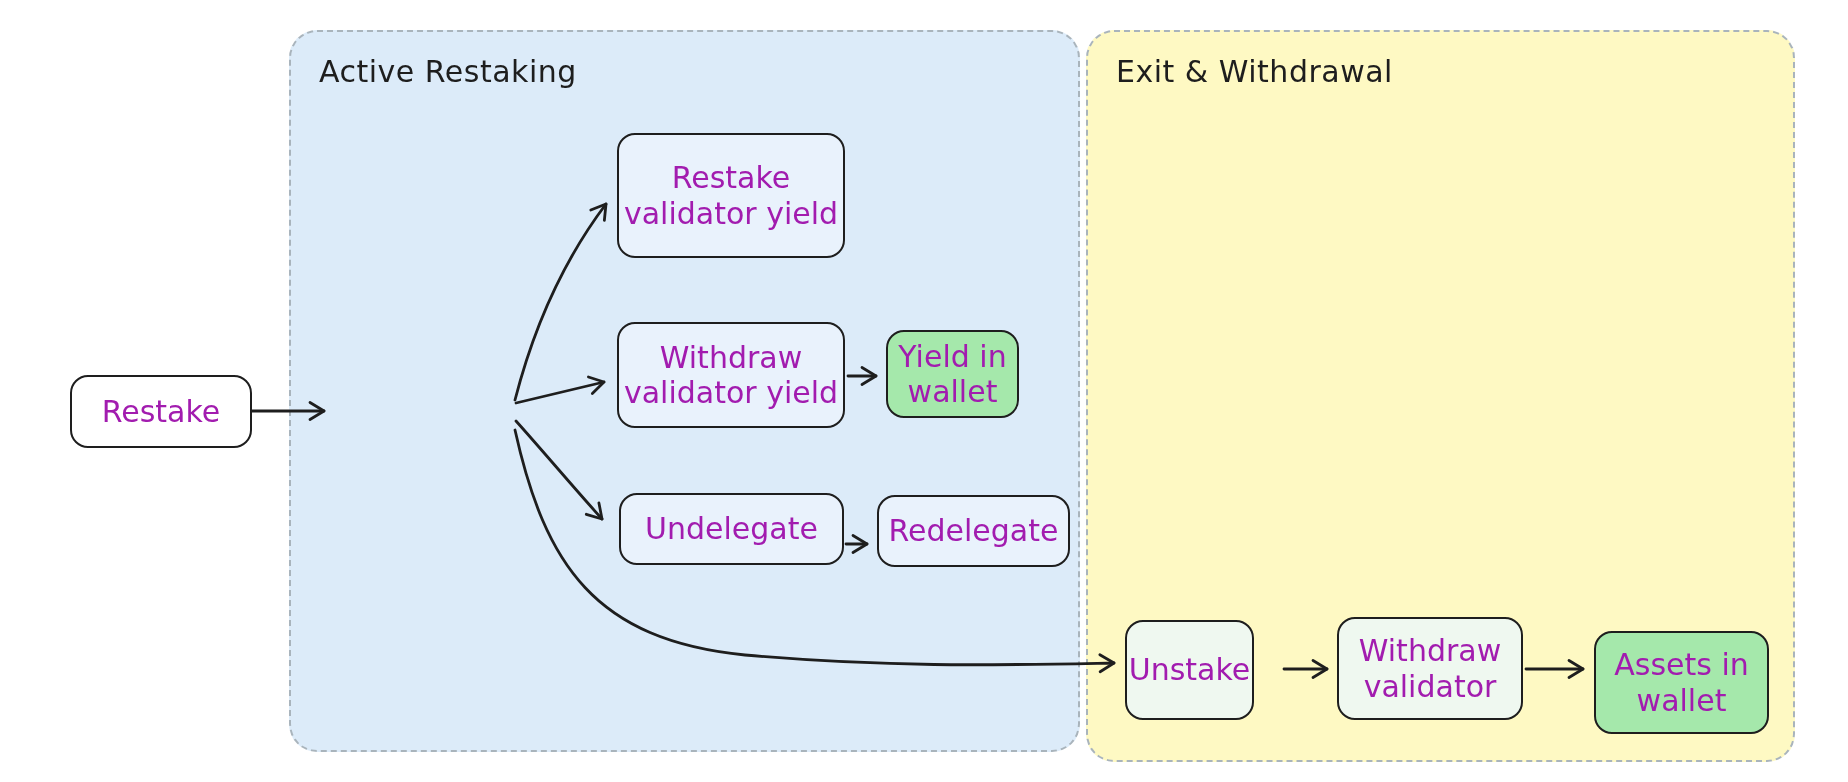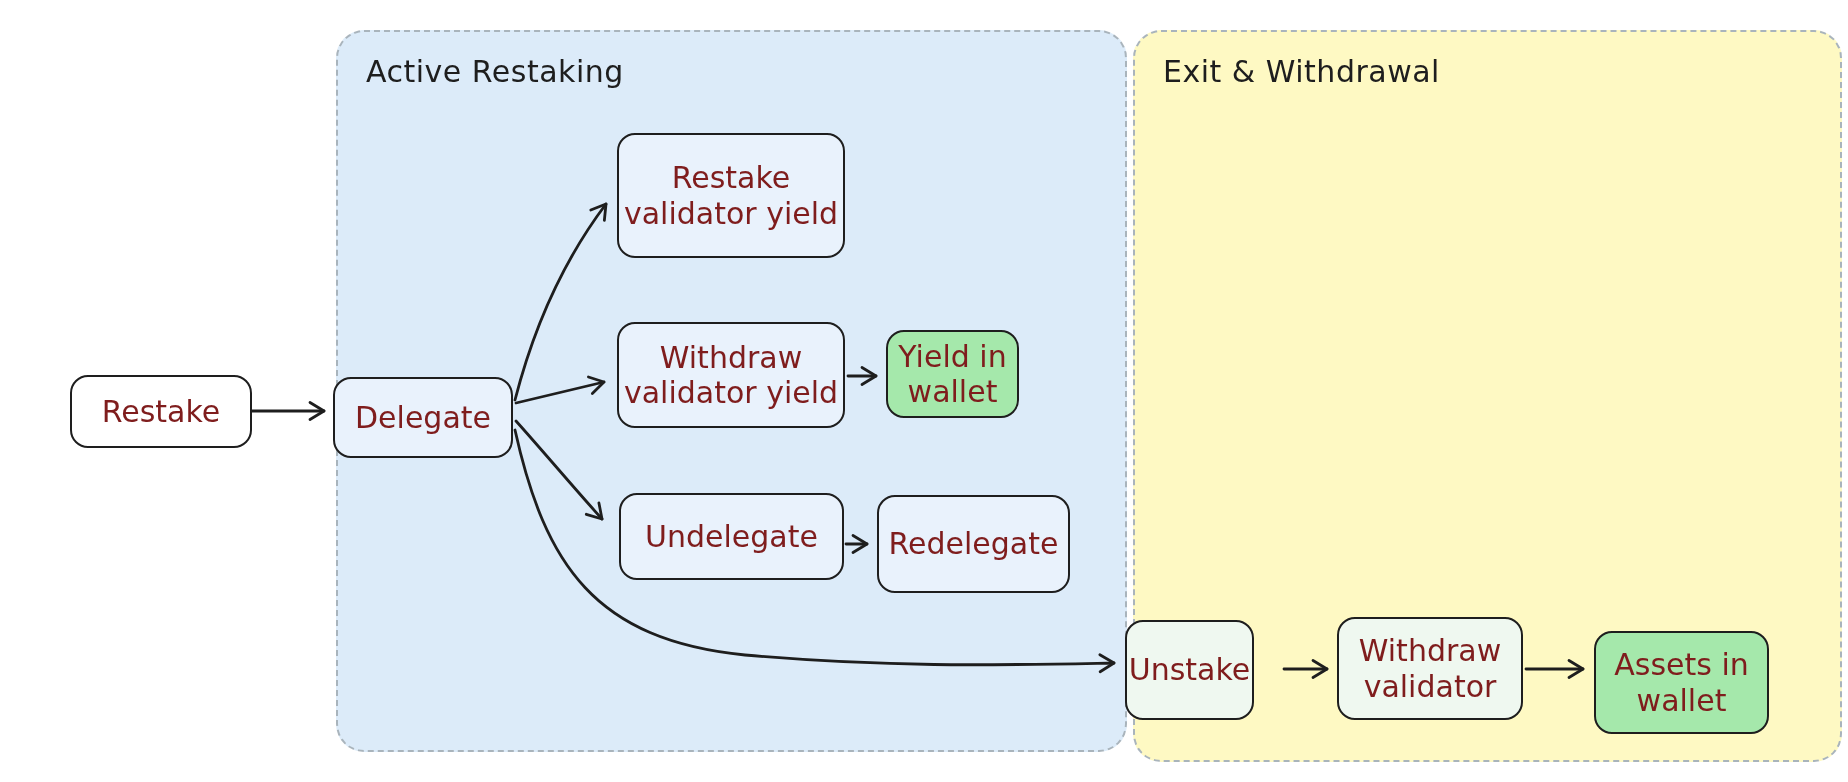--- a/index.html
+++ b/index.html
@@ -14,21 +14,20 @@
     height: 782px;
     background: #ffffff;
     overflow: hidden;
   }
   .group {
     position: absolute;
     border: 2.5px dashed #a9b4bc;
     border-radius: 28px;
     box-sizing: border-box;
     z-index: 1;
-    margin-left: 47px;
   }
   .group-label {
     position: absolute;
     left: 28px;
     top: 22px;
     font-size: 30px;
     color: #1e1e1e;
     letter-spacing: 0.5px;
     white-space: nowrap;
   }
@@ -53,21 +52,21 @@
     box-sizing: border-box;
     display: flex;
     align-items: center;
     justify-content: center;
     text-align: center;
     z-index: 3;
   }
   .node-label {
     font-size: 30px;
     line-height: 1.18;
-    color: #7f1d1d;
+    color: #a21caf;
     white-space: pre-line;
   }
 </style>
 </head>
 <body>
 
 <div class="stage">
 
   <div class="group" style="left: 289px; top: 30px; width: 791px; height: 722px; background-color: rgb(220, 235, 249);">
     <div class="group-label">Active Restaking</div>
@@ -91,44 +90,41 @@
     <path d="M848,376 H876" marker-end="url(#arrow)"></path>
     <path d="M846,544 H867" marker-end="url(#arrow)"></path>
     <path d="M1284,669 H1327" marker-end="url(#arrow)"></path>
     <path d="M1526,669 H1583" marker-end="url(#arrow)"></path>
   </svg>
 
   <div class="node" style="left: 70px; top: 375px; width: 182px; height: 73px; background-color: rgb(255, 255, 255);">
     <span class="node-label">Restake</span>
   </div>
 
-  <div class="node" style="left: 333px; top: 377px; width: 180px; height: 81px; background-color: rgb(233, 242, 252);">
-    <span class="node-label">Delegate</span>
-  </div>
 
   <div class="node" style="left: 617px; top: 133px; width: 228px; height: 125px; background-color: rgb(233, 242, 252);">
     <span class="node-label">Restake
 validator yield</span>
   </div>
 
   <div class="node" style="left: 617px; top: 322px; width: 228px; height: 106px; background-color: rgb(233, 242, 252);">
     <span class="node-label">Withdraw
 validator yield</span>
   </div>
 
   <div class="node" style="left: 886px; top: 330px; width: 133px; height: 88px; background-color: rgb(165, 232, 171);">
     <span class="node-label">Yield in
 wallet</span>
   </div>
 
-  <div class="node" style="left: 619px; top: 493px; width: 225px; height: 87px; background-color: rgb(233, 242, 252);">
+  <div class="node" style="left: 619px; top: 493px; width: 225px; height: 72px; background-color: rgb(233, 242, 252);">
     <span class="node-label">Undelegate</span>
   </div>
 
-  <div class="node" style="left: 877px; top: 495px; width: 193px; height: 98px; background-color: rgb(233, 242, 252); text-align: right;">
+  <div class="node" style="left: 877px; top: 495px; width: 193px; height: 72px; background-color: rgb(233, 242, 252); text-align: right;">
     <span class="node-label">Redelegate</span>
   </div>
 
   <div class="node" style="left: 1125px; top: 620px; width: 129px; height: 100px; background-color: rgb(239, 248, 240);">
     <span class="node-label">Unstake</span>
   </div>
 
   <div class="node" style="left: 1337px; top: 617px; width: 186px; height: 103px; background-color: rgb(239, 248, 240);">
     <span class="node-label">Withdraw
 validator</span>

